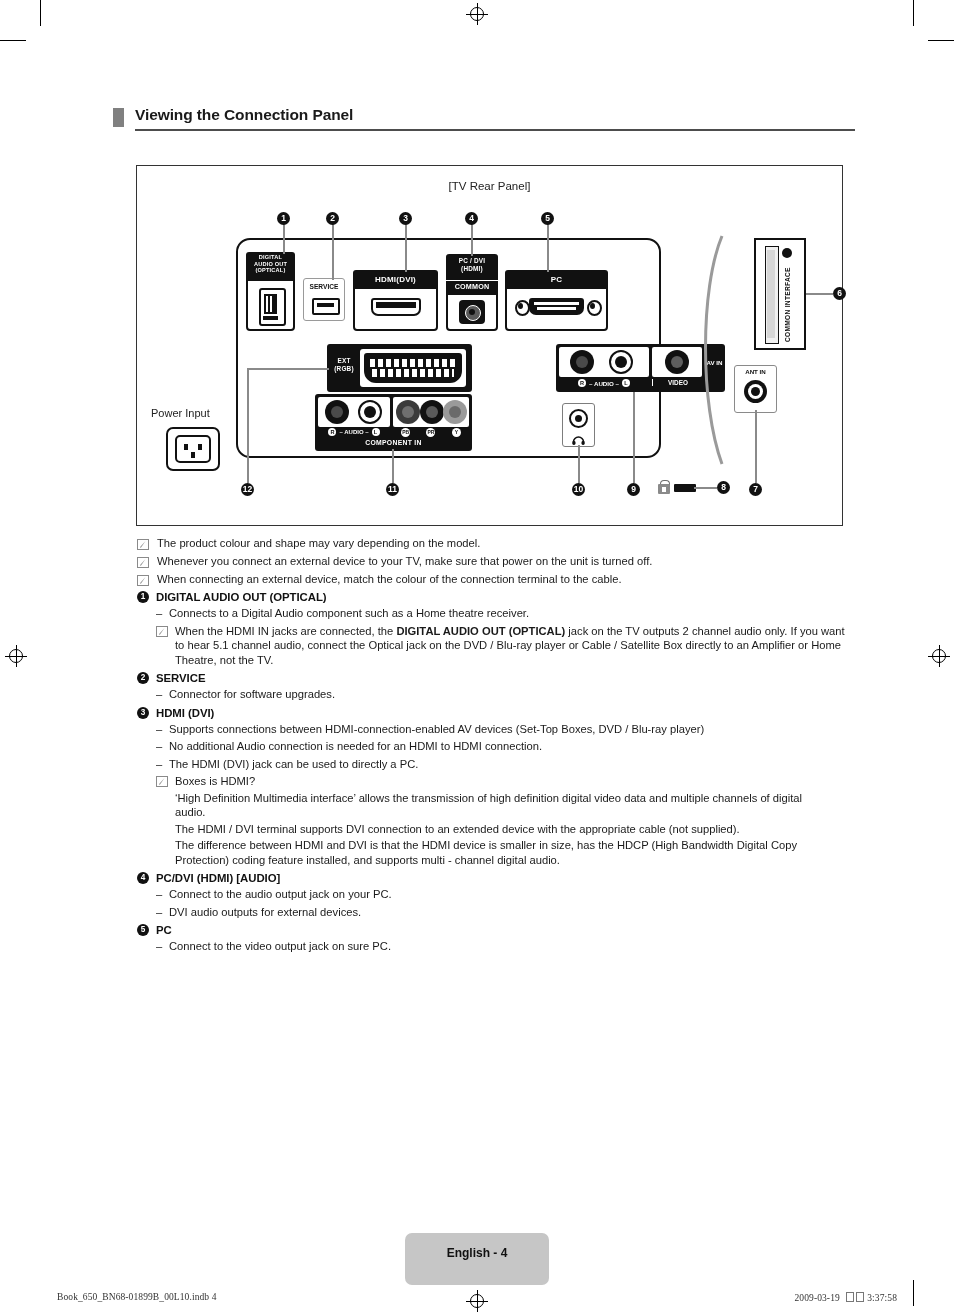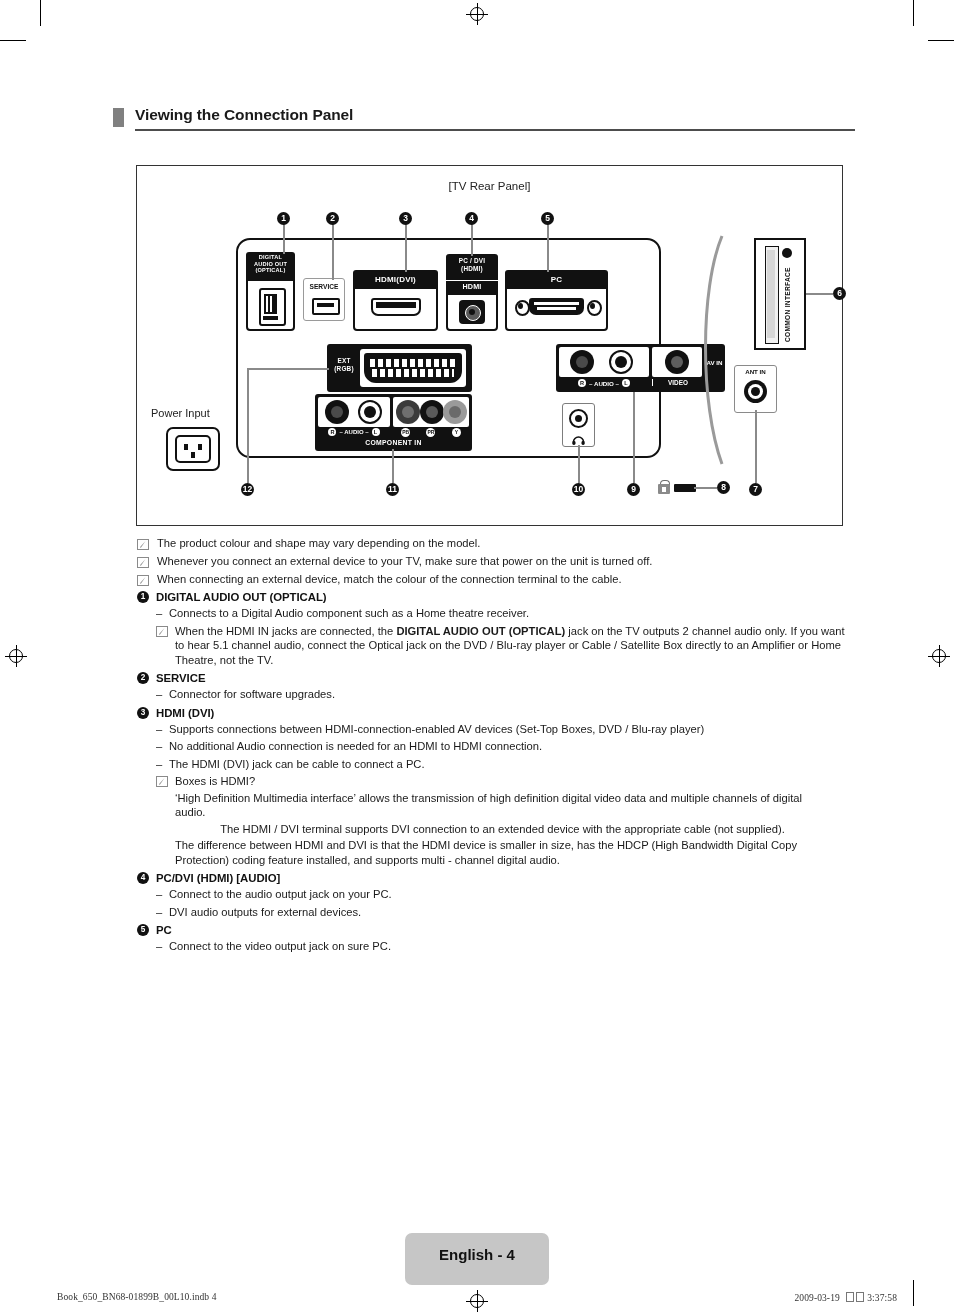--- a/index.html
+++ b/index.html
@@ -90,21 +90,21 @@
   .plain{margin-left:38px;font-size:11.2px;line-height:14.5px;margin-top:2px;}
   b{font-weight:bold;}
 
   
   #page-tab{
     position:absolute;left:405px;top:1233px;width:144px;height:52px;
     background:#c6c6c6;border-radius:7px;
   }
   #page-tab span{
     position:absolute;left:0;right:0;top:13px;text-align:center;
-    font-size:15px;font-weight:bold;color:#111;
+    font-size:12px;font-weight:bold;color:#111;
   }
   #footer-left{
     position:absolute;left:57px;top:1292px;font-size:9.5px;color:#333;
     font-family:"Liberation Serif", serif;letter-spacing:.1px;
   }
   #footer-right{
     position:absolute;right:57px;top:1292px;font-size:9.5px;color:#333;
     font-family:"Liberation Serif", serif;letter-spacing:.1px;
   }
   .boxglyph{display:inline-block;width:6px;height:8px;border:1px solid #777;margin:0 1px;vertical-align:-1px;}
@@ -187,21 +187,21 @@
         <div style="position:absolute;left:5px;top:4px;width:40px;height:6px;background:#111;"></div>
       </div>
     </div>
 
     <div style="position:absolute;left:309px;top:88px;width:52px;height:77px;">
       <div class="blk" style="position:absolute;left:0;top:0;width:52px;height:40px;border-radius:3px 3px 0 0;"></div>
       <div class="jack-label" style="position:absolute;left:0;top:3px;width:52px;font-size:6.4px;">
         <div>PC / DVI</div>
         <div>(HDMI)</div>
       </div>
-      <div class="jack-label" style="position:absolute;left:0;top:26px;width:52px;font-size:7.2px;border-top:1px solid #fff;padding-top:2px;">HDMI</div>
+      <div class="jack-label" style="position:absolute;left:0;top:26px;width:52px;font-size:7.2px;border-top:1px solid #fff;padding-top:2px;">COMMON</div>
       <div class="outline" style="position:absolute;left:0;top:39px;width:52px;height:38px;border-radius:0 0 4px 4px;"></div>
       <div style="position:absolute;left:13px;top:46px;width:26px;height:24px;background:#111;border-radius:4px;">
         <div style="position:absolute;left:6px;top:5px;width:14px;height:14px;border-radius:50%;background:#5a5a5a;border:1.5px solid #fff;"></div>
         <div style="position:absolute;left:10px;top:9px;width:6px;height:6px;border-radius:50%;background:#111;"></div>
       </div>
     </div>
 
     <div style="position:absolute;left:368px;top:104px;width:103px;height:61px;">
       <div class="blk" style="position:absolute;left:0;top:0;width:103px;height:18px;border-radius:3px 3px 0 0;"></div>
       <div class="jack-label" style="position:absolute;left:0;top:5px;width:103px;font-size:8px;">PC</div>
@@ -419,33 +419,33 @@
       <div class="sub">
         <span class="dash">–</span>
         <span class="sub-txt">Supports connections between HDMI-connection-enabled AV devices (Set-Top Boxes, DVD / Blu-ray player)</span>
       </div>
       <div class="sub">
         <span class="dash">–</span>
         <span class="sub-txt">No additional Audio connection is needed for an HDMI to HDMI connection.</span>
       </div>
       <div class="sub">
         <span class="dash">–</span>
-        <span class="sub-txt">The HDMI (DVI) jack can be cable to connect a PC.</span>
+        <span class="sub-txt">The HDMI (DVI) jack can be used to directly a PC.</span>
       </div>
       <div class="sub-note">
         <span class="note-ico">
           <svg width="12" height="11" viewBox="0 0 12 11">
               <rect x="0.5" y="0.5" width="11" height="10" fill="none" stroke="#8a8a8a"></rect>
               <path d="M8.5 2 L4 8.5 L3 8.8 L3.3 7.8 Z" fill="#8a8a8a"></path>
             </svg>
         </span>
         <span class="sub-txt">Boxes is HDMI?</span>
       </div>
       <div class="plain" style="width:655px;">‘High Definition Multimedia interface’ allows the transmission of high definition digital video data and multiple channels of digital audio.</div>
-      <div class="plain" style="width:655px;text-align:center;">The HDMI / DVI terminal supports DVI connection to an extended device with the appropriate cable (not supplied).</div>
+      <div class="plain" style="width:655px;">The HDMI / DVI terminal supports DVI connection to an extended device with the appropriate cable (not supplied).</div>
       <div class="plain" style="width:655px;">The difference between HDMI and DVI is that the HDMI device is smaller in size, has the HDCP (High Bandwidth Digital Copy Protection) coding feature installed, and supports multi - channel digital audio.</div>
     </div>
 
     <div class="item">
       <div class="item-head">
         <span class="item-num">4</span>
         <span class="item-title">PC/DVI (HDMI) [AUDIO]</span>
       </div>
       <div class="sub">
         <span class="dash">–</span>

